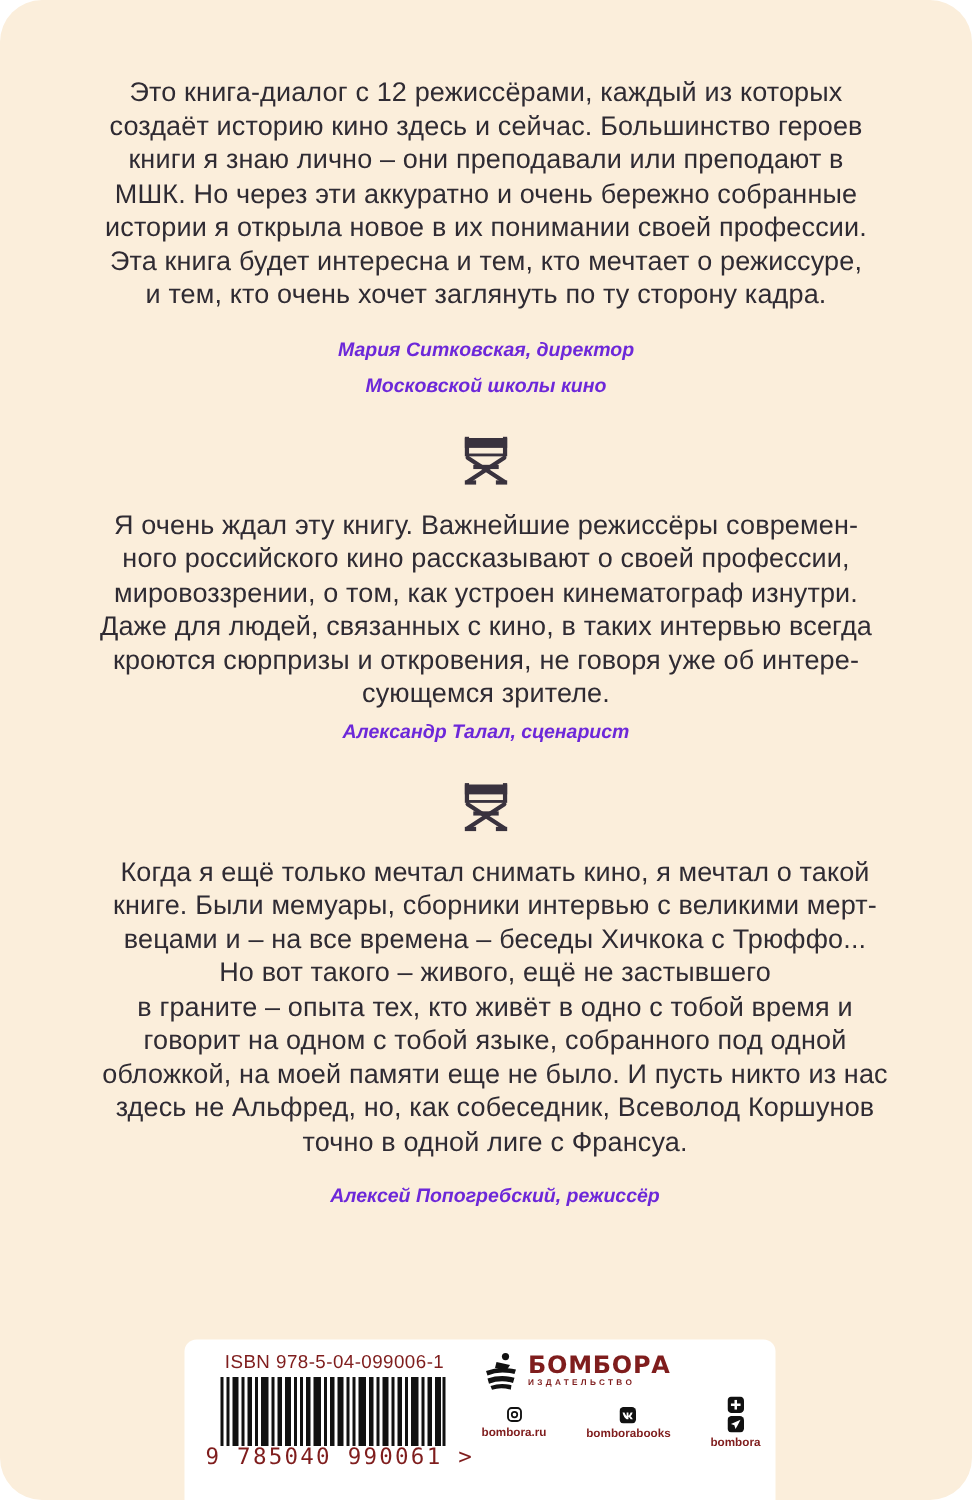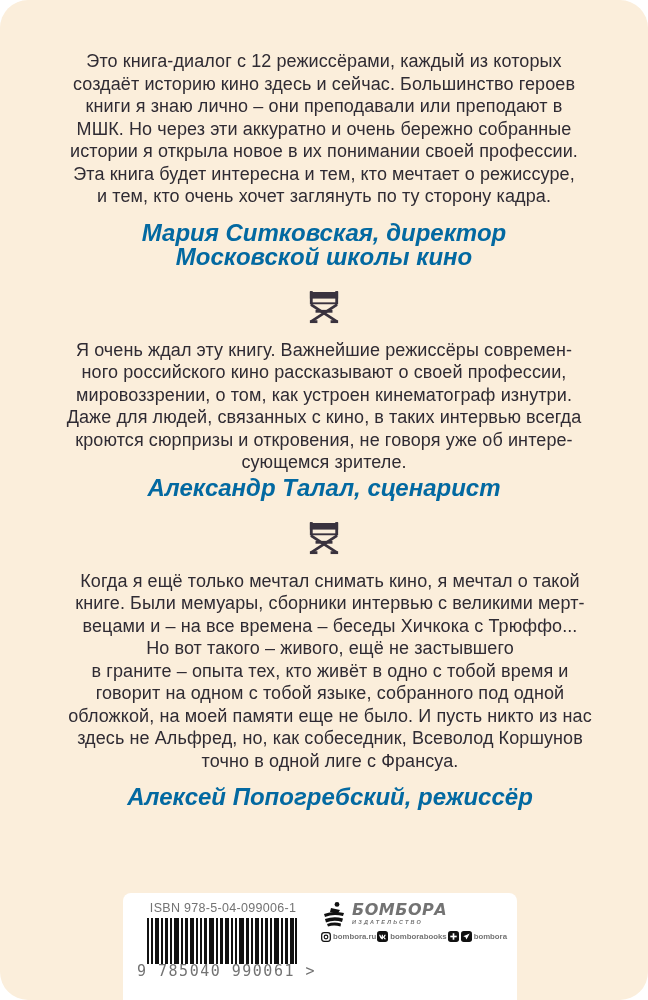--- a/index.html
+++ b/index.html
@@ -20,44 +20,44 @@
     width:580px;
     white-space:pre-line;
     font-size:18px;
     line-height:22.5px;
     color:#2F2B33;
     letter-spacing:.1px;
   }
   .quote-attr{
     margin:13px auto 0;
     white-space:pre-line;
-    font-size:24px;
+    font-size:13px;
     line-height:24px;
     font-weight:bold;
     font-style:italic;
-    color:#0369a1;
+    color:#6d28d9;
   }
   .separator{
     margin:22px auto 14px;
     height:34px;
     display:flex;align-items:center;justify-content:center;
   }
   .q2 .quote-attr{margin-top:2px;}
   .q3{margin-top:0;padding-left:12px;}
   
   .colophon{
     position:absolute;
     left:123px;top:893px;
     width:394px;height:107px;
     background:#FFFFFF;
     border-radius:8px 8px 0 0;
     display:flex;
     box-sizing:border-box;
     padding:8px 10px 0 14px;
-    color:#737373;
+    color:#7f1d1d;
   }
   .barcode-col{
     width:172px;
     text-align:center;
     flex:none;
   }
   .isbn{
     font-size:12.5px;
     letter-spacing:.3px;
     white-space:nowrap;
@@ -68,42 +68,42 @@
     font-size:15px;
     letter-spacing:1.5px;
     margin-top:-2px;
     white-space:nowrap;
   }
   .pub-col{
     flex:1;
     padding-left:12px;
     text-align:left;
   }
-  .logo-row{display:flex;align-items:center;gap:5px;font-style:italic;}
+  .logo-row{display:flex;align-items:center;gap:5px;}
   .logo-names{display:flex;flex-direction:column;line-height:1;}
   .pub-name{
     font-size:16px;font-weight:bold;letter-spacing:.5px;
     font-family:"DejaVu Sans", sans-serif;
   }
   .pub-sub{
     font-size:5.5px;font-weight:bold;letter-spacing:2.2px;margin-top:2px;
   }
   .pub-desc{
     margin:5px 0 0;
     font-size:7.2px;
     line-height:9px;
     white-space:pre-line;
     letter-spacing:.1px;
   }
   .social-row{
     margin-top:4px;
     display:flex;align-items:center;justify-content:space-between;
     font-size:7.8px;font-weight:bold;
   }
-  .social{display:flex;align-items:center;gap:2px;white-space:nowrap;}
+  .social{display:flex;align-items:center;gap:2px;white-space:nowrap;flex-direction:column;}
   .social svg{display:block;}
 </style>
 </head>
 <body>
 
 <div class="page">
   <div class="content">
 
     <section class="quote q1">
       <p class="quote-text">Это книга-диалог с 12 режиссёрами, каждый из которых

